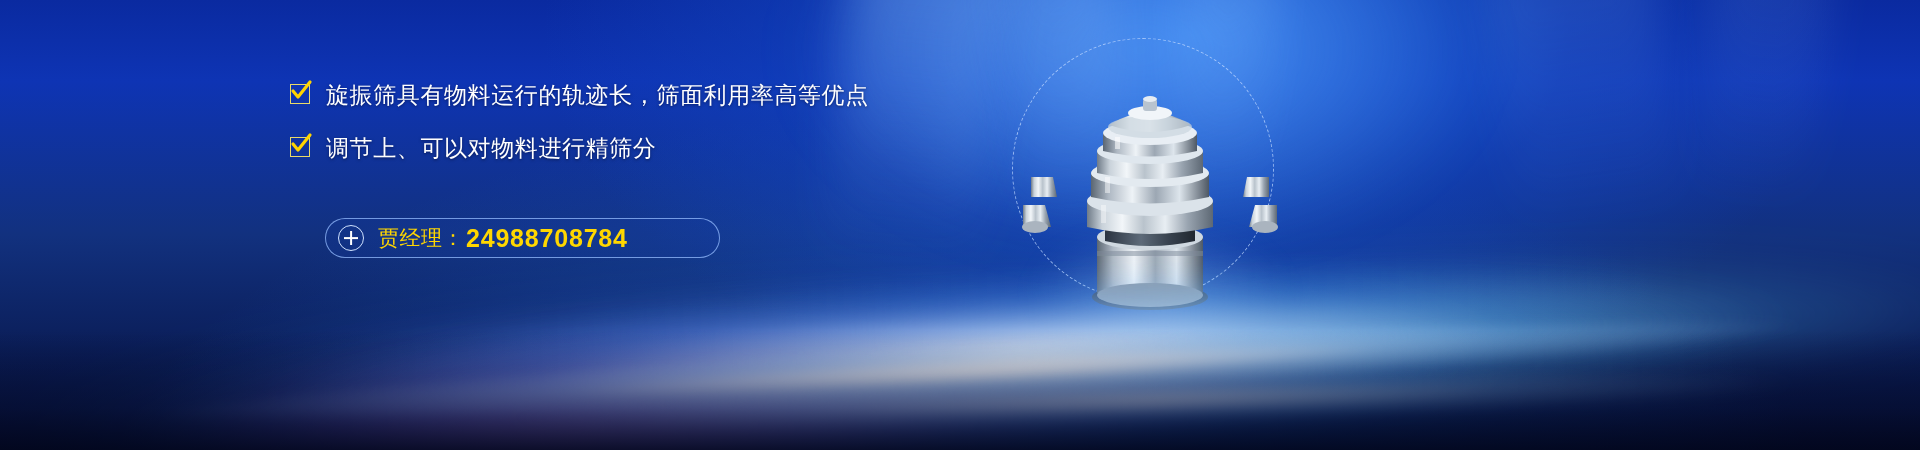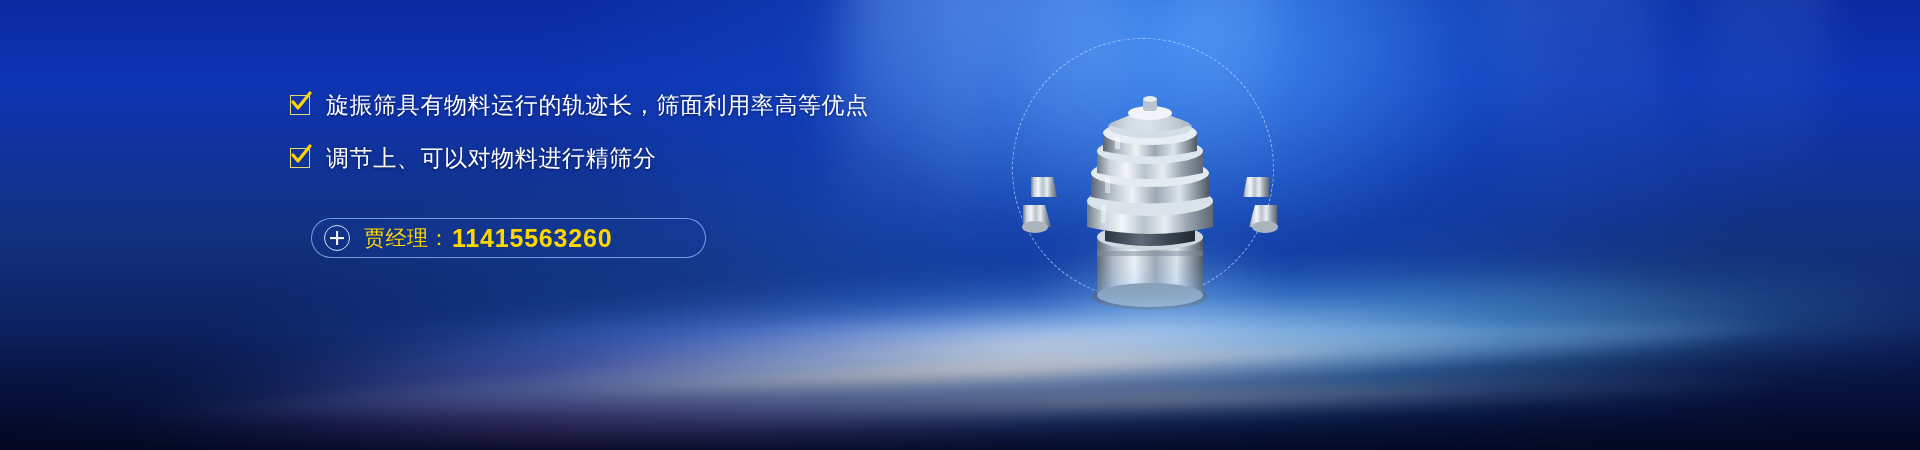--- a/index.html
+++ b/index.html
@@ -46,28 +46,28 @@
     filter:blur(4px);transform:rotate(-3.1deg);}
   .swoosh.thin2{
     bottom:-205px;
     background:radial-gradient(ellipse 900px 34px at 58% 52%, rgba(255,255,255,.7) 0%, rgba(170,215,255,.25) 40%, rgba(0,0,0,0) 72%);
     filter:blur(6px);transform:rotate(-1.6deg);}
   .bottom-dark{position:absolute;left:0;bottom:0;width:100%;height:120px;
     background:linear-gradient(180deg, rgba(4,10,40,0) 0%, rgba(4,10,40,.55) 65%, rgba(2,6,28,.9) 100%);}
 
   
   .content{position:absolute;left:290px;top:84px;width:780px;}
-  .bullet{display:flex;align-items:center;height:42px;margin-bottom:11px;}
+  .bullet{display:flex;height:42px;margin-bottom:11px;}
   .check-icon{width:20px;height:20px;flex:0 0 20px;margin-right:16px;position:relative;}
   .check-icon .box{position:absolute;inset:0;border:1.6px solid #e8d96a;}
   .check-icon svg{position:absolute;left:-1px;top:-5px;}
   .bullet-text{color:#ffffff;font-size:23px;line-height:1;letter-spacing:.6px;
     text-shadow:0 1px 3px rgba(0,0,20,.5);white-space:nowrap;}
 
-  .contact{position:absolute;left:311px;top:218px;width:395px;height:40px;
+  .contact{position:absolute;left:325px;top:218px;width:395px;height:40px;
     border:1px solid rgba(150,190,255,.75);border-radius:20px;display:flex;align-items:center;
     background:rgba(20,60,170,.18);}
   .plus-icon{width:26px;height:26px;margin-left:12px;border-radius:50%;
     border:1.4px solid #cfe2ff;position:relative;flex:0 0 26px;}
   .plus-icon:before,.plus-icon:after{content:"";position:absolute;background:#ffffff;}
   .plus-icon:before{left:5px;right:5px;top:50%;height:1.8px;transform:translateY(-50%);}
   .plus-icon:after{top:5px;bottom:5px;left:50%;width:1.8px;transform:translateX(-50%);}
   .contact-name{color:#ffd700;font-size:21px;margin-left:14px;letter-spacing:.5px;white-space:nowrap;}
   .contact-phone{color:#ffd700;font-size:25px;font-weight:bold;letter-spacing:.8px;margin-left:2px;}
 
@@ -195,16 +195,16 @@
           </svg>
       </span>
       <span class="bullet-text">调节上、可以对物料进行精筛分</span>
     </div>
 
   </div>
 
   <div class="contact">
     <span class="plus-icon"></span>
     <span class="contact-name">贾经理：</span>
-    <span class="contact-phone">11415563260</span>
+    <span class="contact-phone">24988708784</span>
   </div>
 
 </div>
 
 </body></html>

